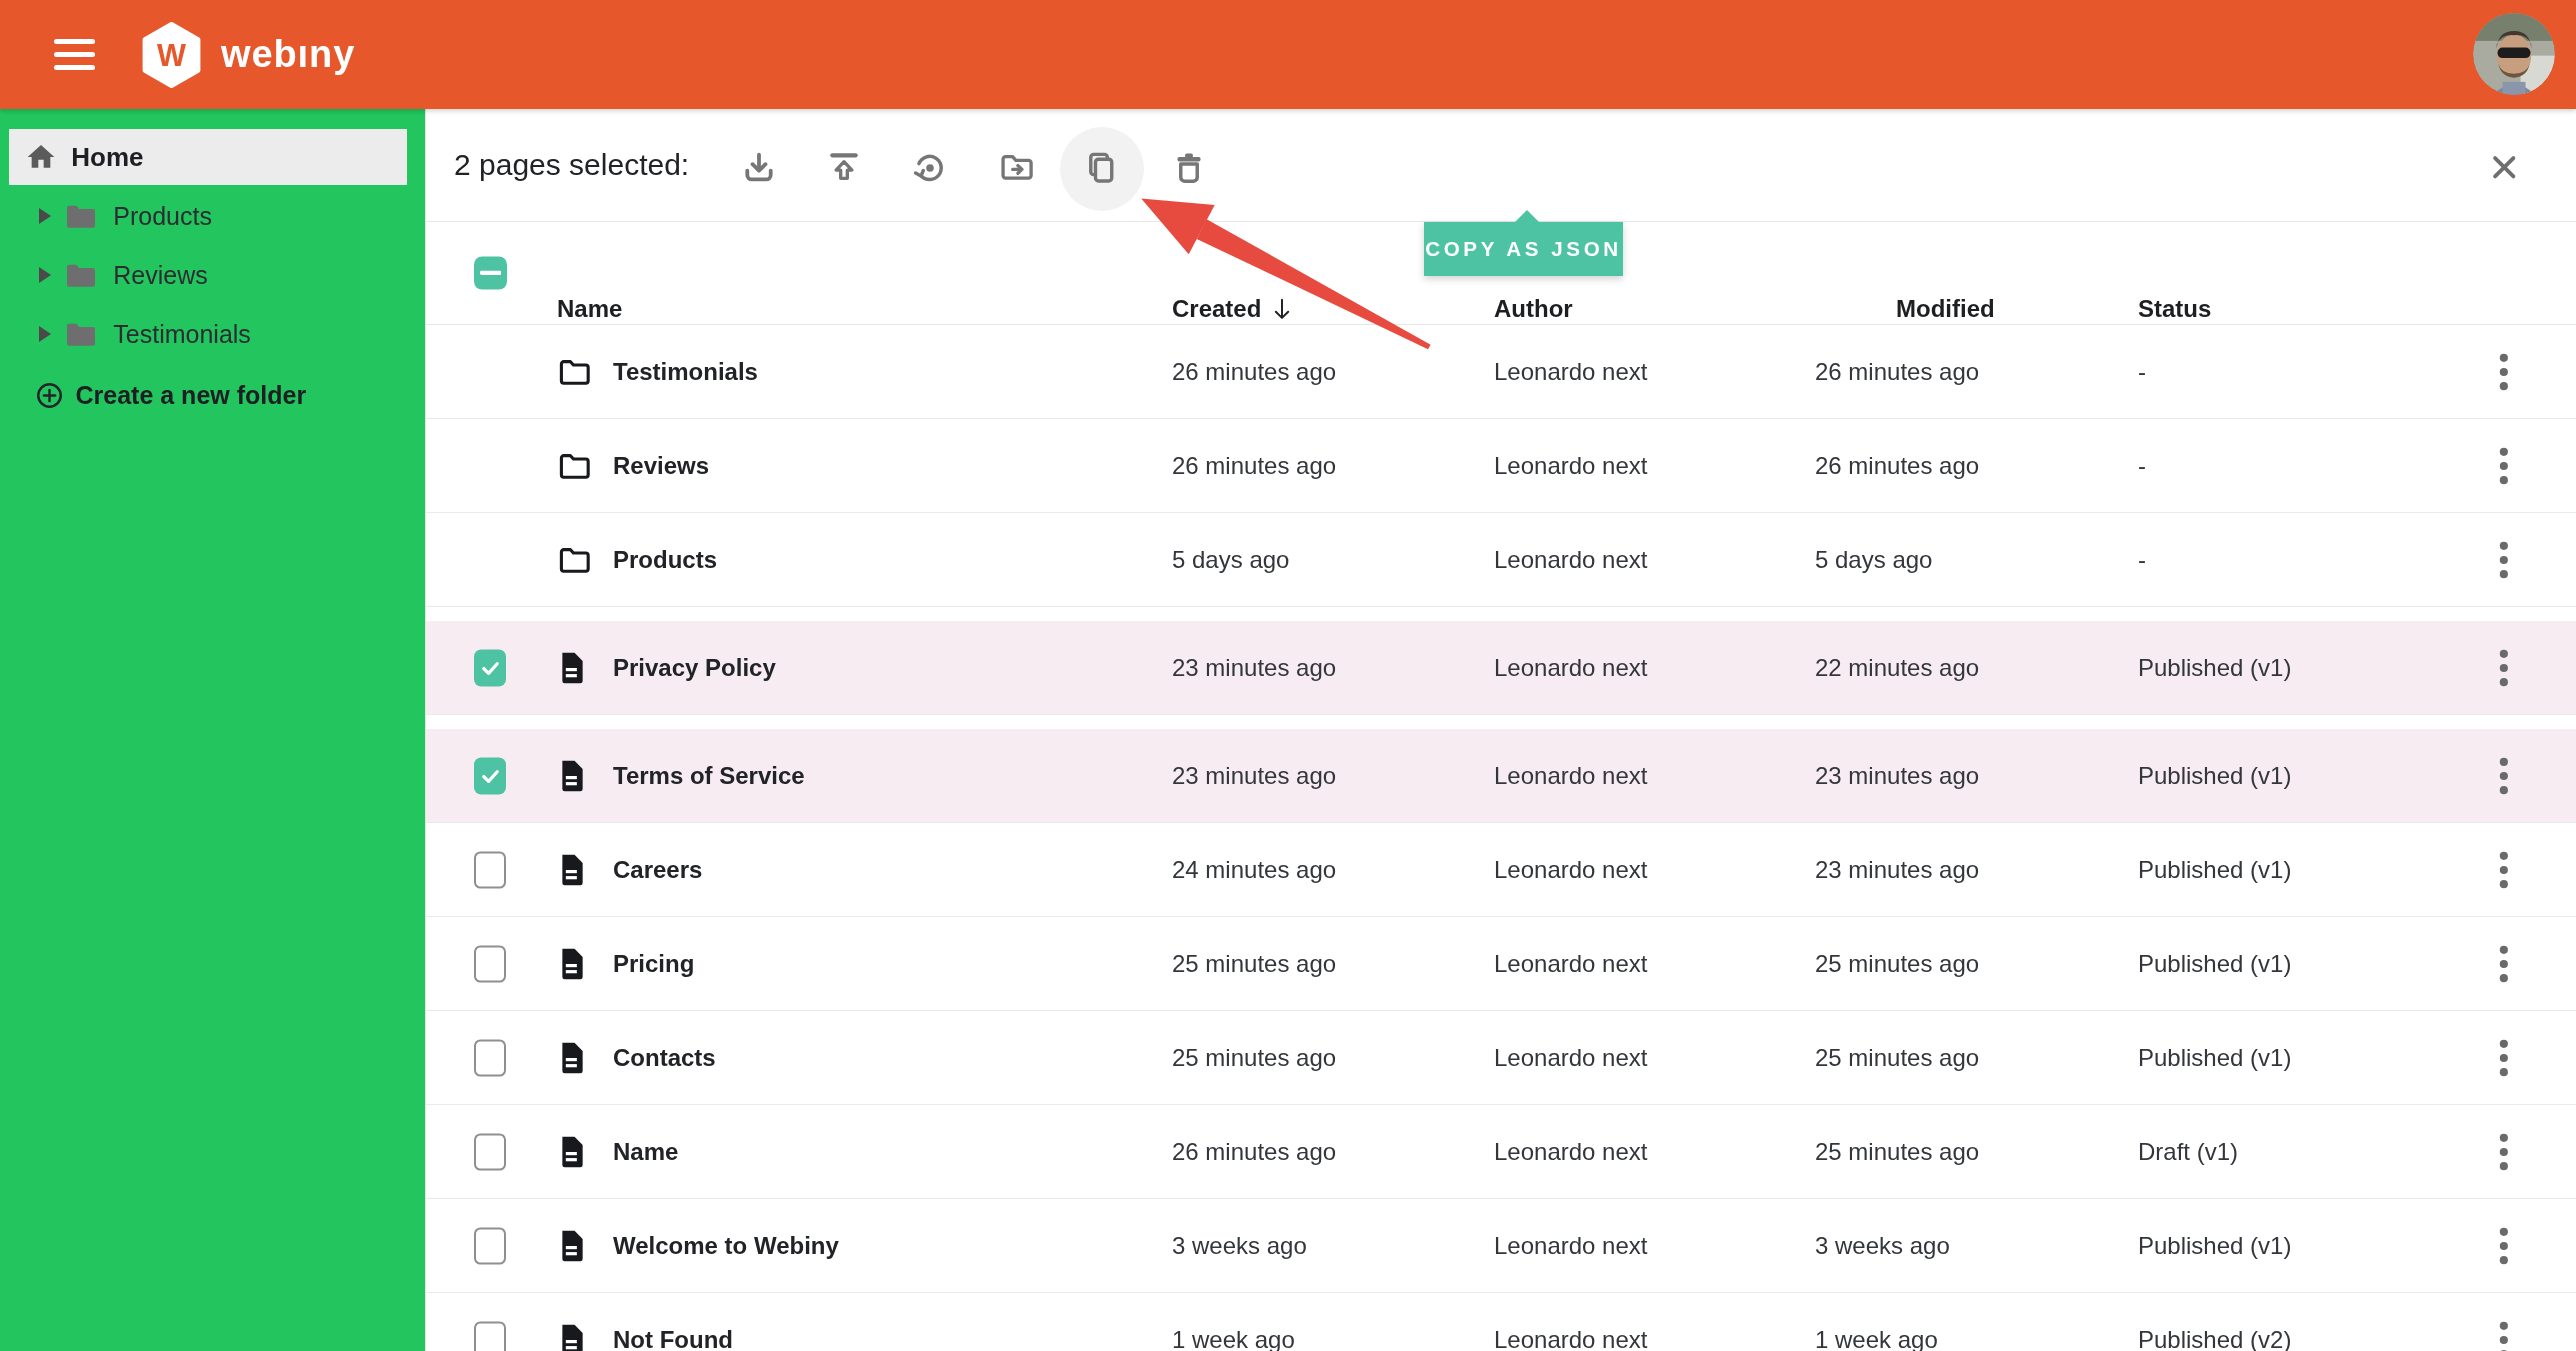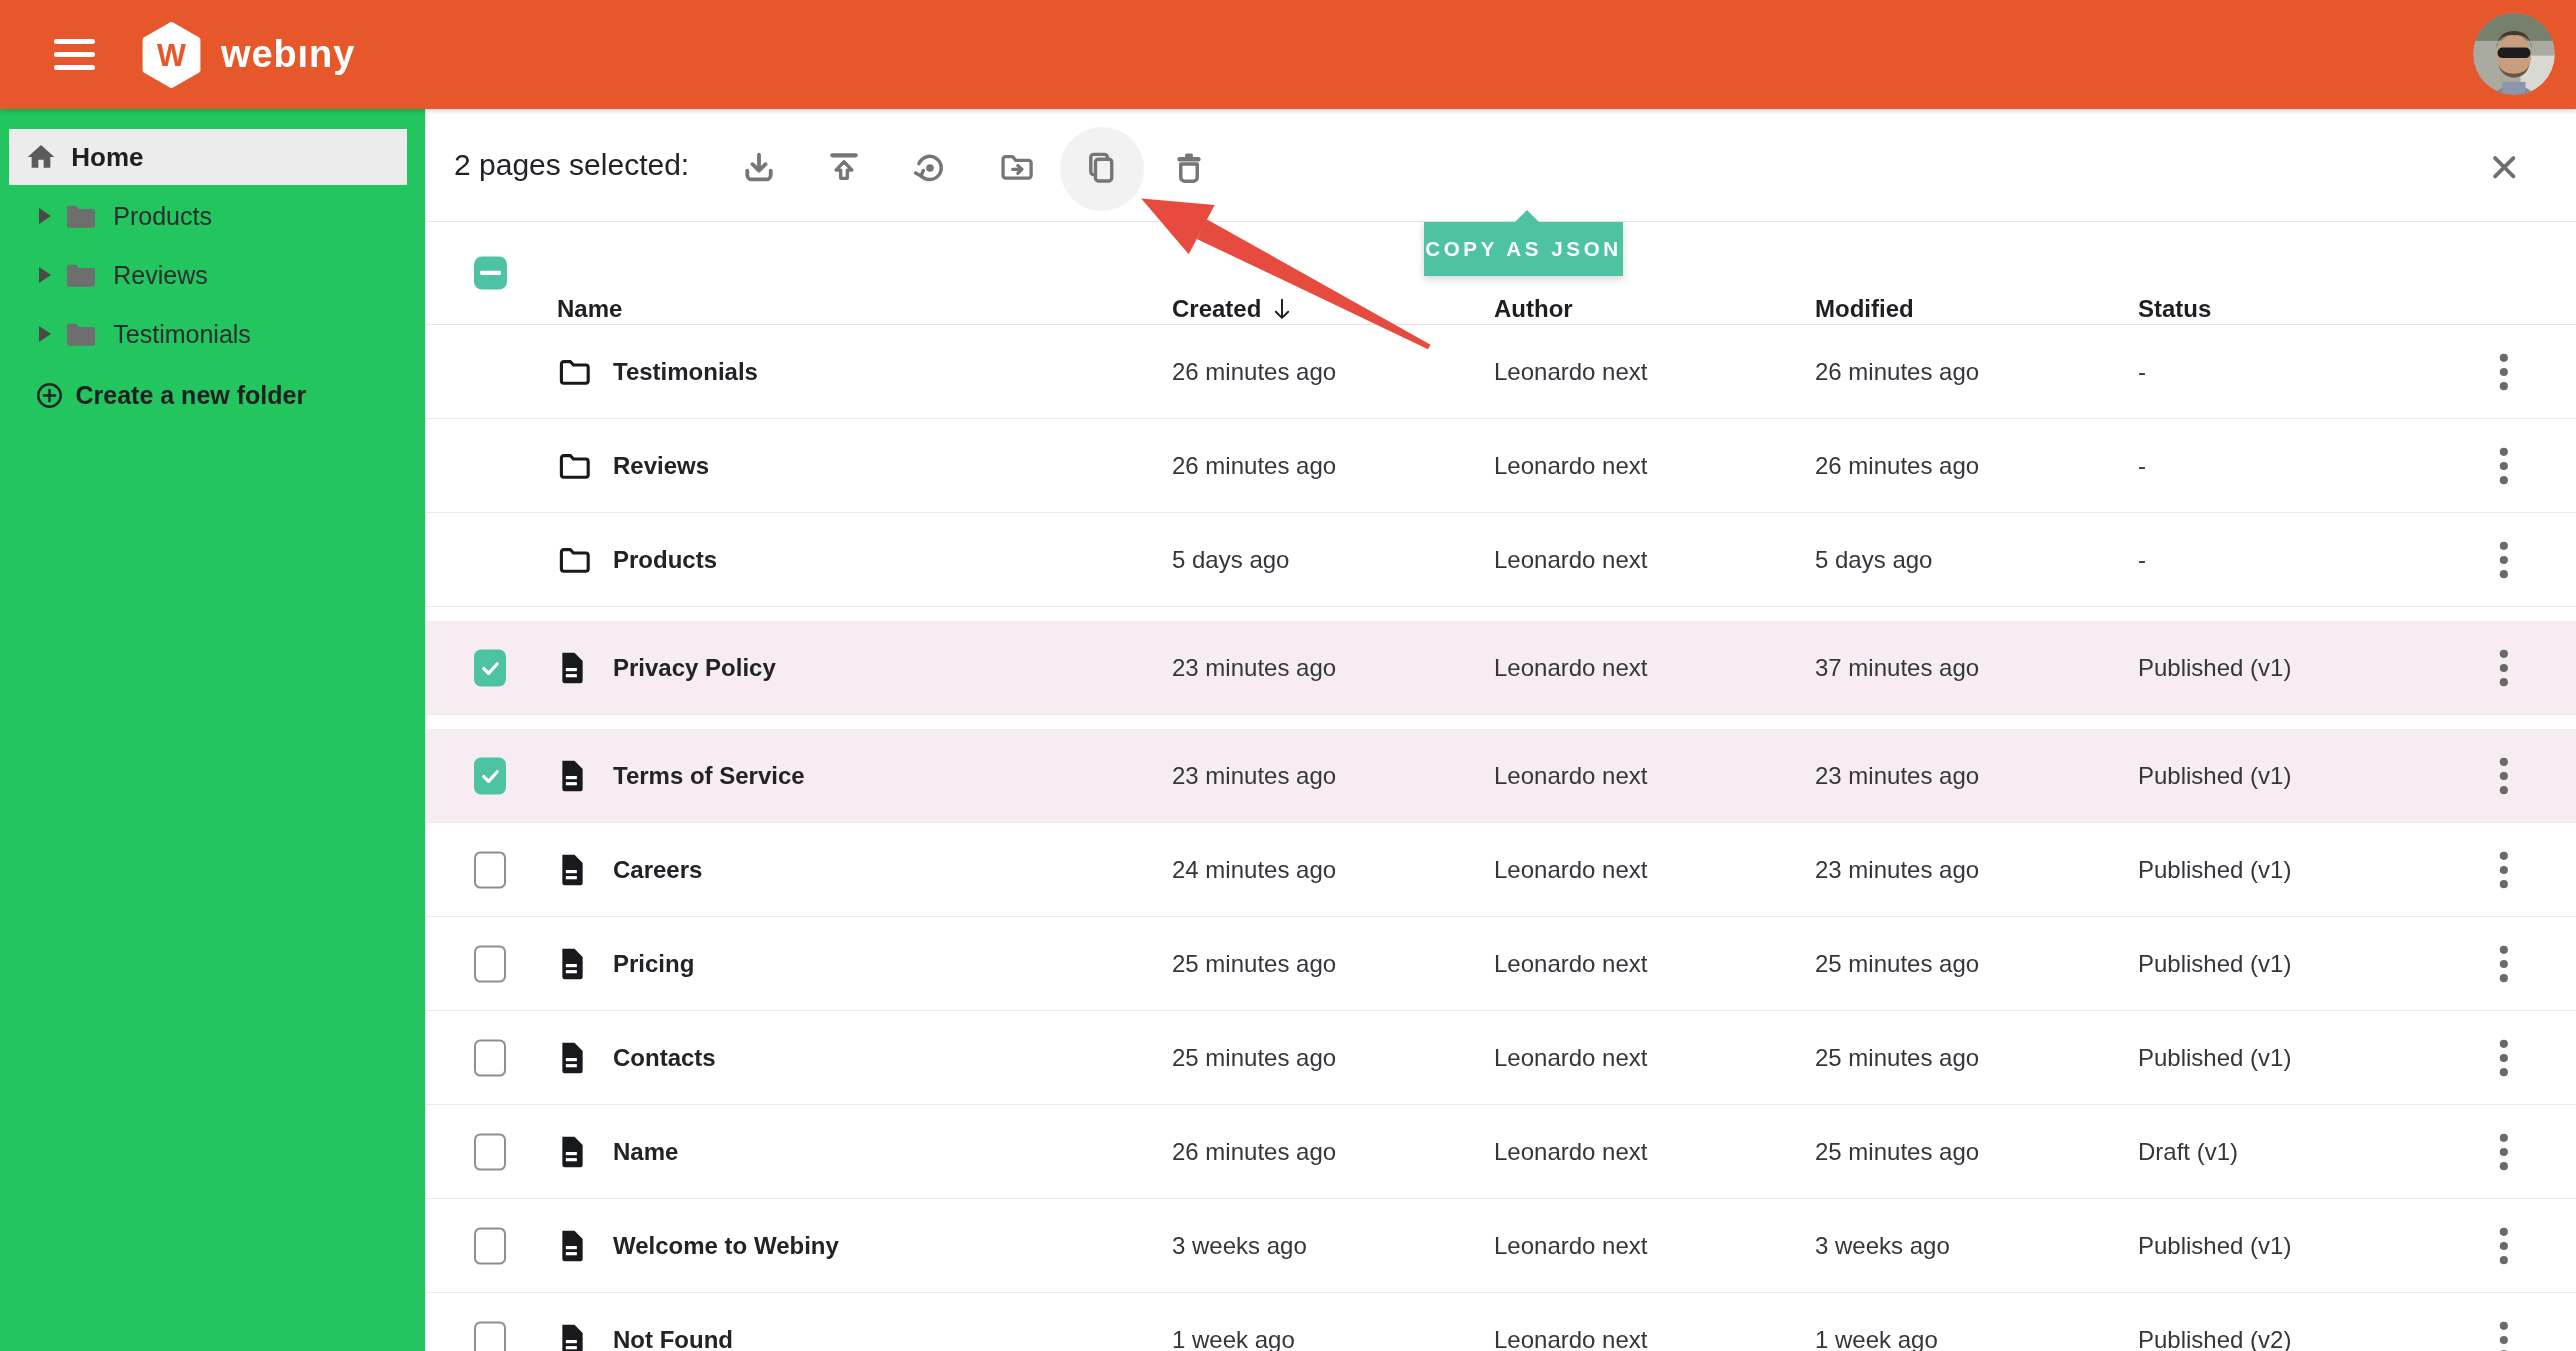--- a/index.html
+++ b/index.html
@@ -70,21 +70,21 @@
   .c-created{left:746px;font-size:24px;color:var(--val);}
   .c-author{left:1068px;font-size:24px;color:var(--val);}
   .c-modified{left:1389px;font-size:24px;color:var(--val);}
   .c-status{left:1712px;font-size:24px;color:var(--val);}
   .c-menu{left:2060px;width:36px;justify-content:center;cursor:pointer;}
   .hcell{position:absolute;top:50%;transform:translateY(-50%);font-size:24px;font-weight:700;color:#1d1f22;display:flex;align-items:center;margin-top:36px;}
   .h-name{left:131px;}
   .h-created{left:746px;cursor:pointer;}
   .h-created svg{margin-left:10.8px;}
   .h-author{left:1068px;}
-  .h-modified{left:1389px;text-align:center;}
+  .h-modified{left:1470px;text-align:center;}
   .h-status{left:1712px;}
 
   
   .cb{width:32px;height:37px;border-radius:7.2px;display:flex;align-items:center;justify-content:center;cursor:pointer;}
   .cb.checked{background:var(--teal);}
   .cb.unchecked{background:#fff;border:2.7px solid #8f8f8f;border-radius:6.3px;}
   .cb.indet{width:33px;height:33px;background:var(--teal);border-radius:8px;}
 </style>
 </head>
 <body>
@@ -335,21 +335,21 @@
           <span class="cell c-icon">
               <svg width="29" height="36" viewBox="0 0 20 24">
                 <path d="M3 1.5h8.4l5.6 5.6V21a1.6 1.6 0 0 1-1.6 1.6H4.6A1.6 1.6 0 0 1 3 21Z" fill="#17191c"></path>
                 <rect x="5.4" y="12" width="7.6" height="2.2" fill="#fff"></rect>
                 <rect x="5.4" y="16.2" width="7.6" height="2.2" fill="#fff"></rect>
               </svg>
             </span>
           <span class="cell c-name">Privacy Policy</span>
           <span class="cell c-created">23 minutes ago</span>
           <span class="cell c-author">Leonardo next</span>
-          <span class="cell c-modified">37 minutes ago</span>
+          <span class="cell c-modified">22 minutes ago</span>
           <span class="cell c-status">Published (v1)</span>
           <span class="cell c-menu">
             <svg width="11.7" height="39" viewBox="0 0 13 44">
               <circle cx="6.5" cy="6" r="4.6" fill="#6a6a6a"></circle>
               <circle cx="6.5" cy="22" r="4.6" fill="#6a6a6a"></circle>
               <circle cx="6.5" cy="38" r="4.6" fill="#6a6a6a"></circle>
             </svg>
           </span>
         </div>
 

